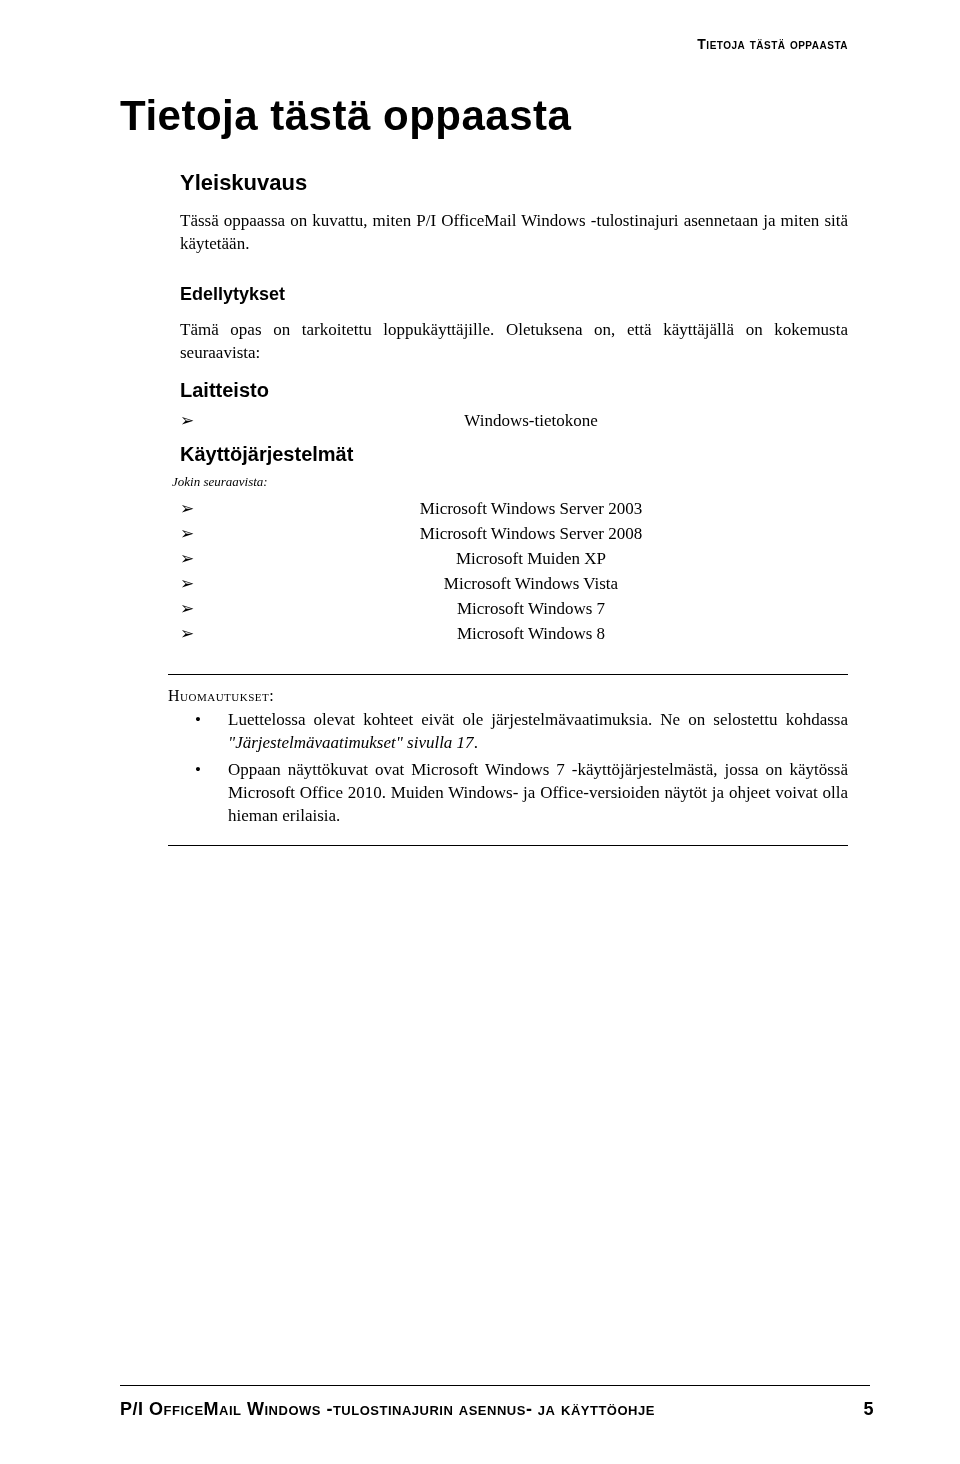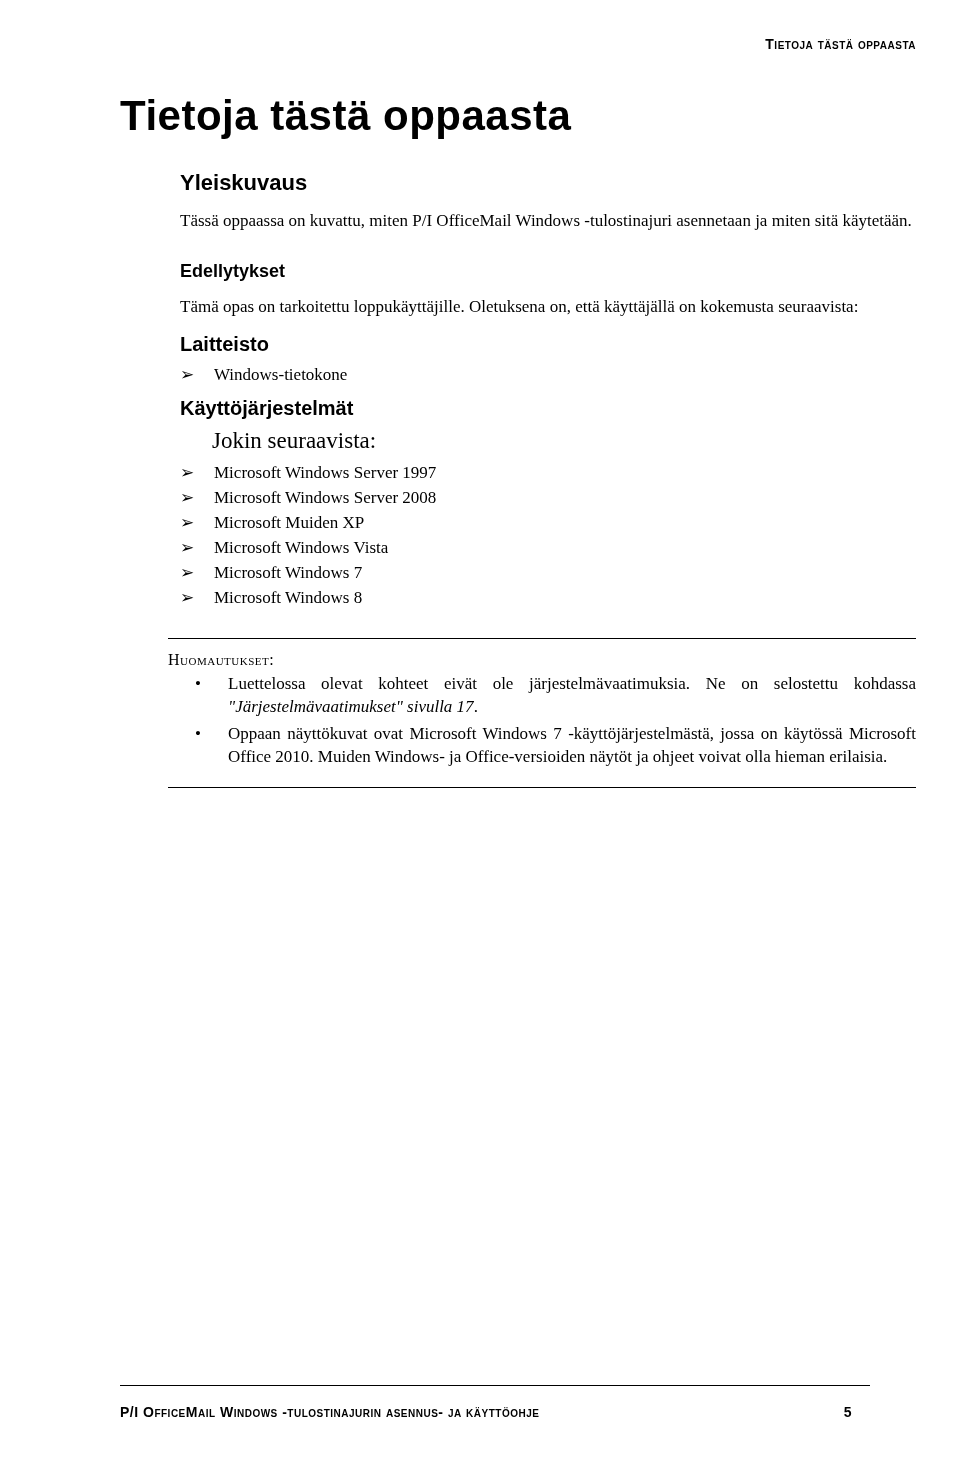--- a/index.html
+++ b/index.html
@@ -6,21 +6,21 @@
     margin: 0;
     padding: 0;
     width: 960px;
     background: #ffffff;
     font-family: "Book Antiqua", Palatino, "Palatino Linotype", Georgia, serif;
     color: #000;
   }
   .page {
     width: 960px;
     height: 1464px;
-    padding: 36px 44px 40px 120px;
+    padding: 36px 112px 40px 120px;
     box-sizing: border-box;
     position: relative;
   }
   .header-right {
     text-align: right;
     font-family: Arial, Helvetica, sans-serif;
     font-size: 14px;
     font-weight: bold;
     font-variant: small-caps;
     letter-spacing: 0.5px;
@@ -67,24 +67,26 @@
     align-items: baseline;
     margin: 4px 0;
   }
   .bullet-mark {
     width: 34px;
     flex: 0 0 34px;
     font-size: 17px;
   }
   .bullet-text {
     flex: 1;
+    text-align: center;
   }
   .indent-text {
-    font-size: 23px;
-    margin: 0 0 8px 92px;
+    font-size: 13px;
+    margin: 0 0 8px 52px;
+    font-style: italic;
   }
   .notes-box {
     margin: 30px 0 0 48px;
     border-top: 1.5px solid #000;
     border-bottom: 1.5px solid #000;
     padding: 12px 0 14px 0;
   }
   .notes-title {
     font-variant: small-caps;
     font-size: 16px;
@@ -110,27 +112,27 @@
   .footer-line {
     position: absolute;
     left: 120px;
     right: 90px;
     bottom: 78px;
     border-top: 1.5px solid #000;
   }
   .footer-row {
     position: absolute;
     left: 120px;
-    right: 108px;
+    right: 86px;
     bottom: 44px;
     display: flex;
     justify-content: space-between;
     align-items: baseline;
     font-family: Arial, Helvetica, sans-serif;
-    font-size: 14px;
+    font-size: 18px;
     font-weight: bold;
     font-variant: small-caps;
     letter-spacing: 0.5px;
   }
 </style>
 </head>
 <body>
 
 <div class="page">
 
@@ -150,21 +152,21 @@
       <span class="bullet-mark">➢</span>
       <span class="bullet-text">Windows-tietokone</span>
     </div>
   </div>
 
   <div class="sub-h4">Käyttöjärjestelmät</div>
   <p class="indent-text">Jokin seuraavista:</p>
   <div class="bullet-block">
     <div class="bullet-row">
       <span class="bullet-mark">➢</span>
-      <span class="bullet-text">Microsoft Windows Server 1997</span>
+      <span class="bullet-text">Microsoft Windows Server 2003</span>
     </div>
     <div class="bullet-row">
       <span class="bullet-mark">➢</span>
       <span class="bullet-text">Microsoft Windows Server 2008</span>
     </div>
     <div class="bullet-row">
       <span class="bullet-mark">➢</span>
       <span class="bullet-text">Microsoft Muiden XP</span>
     </div>
     <div class="bullet-row">

